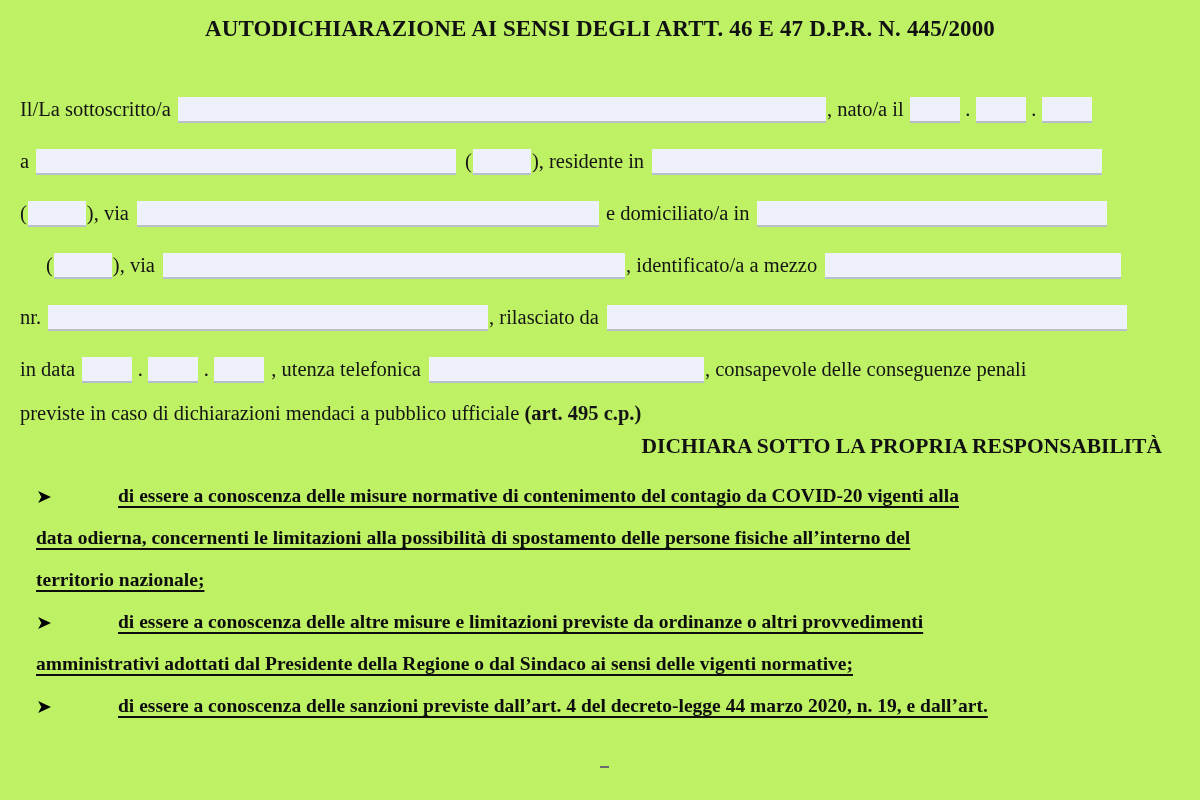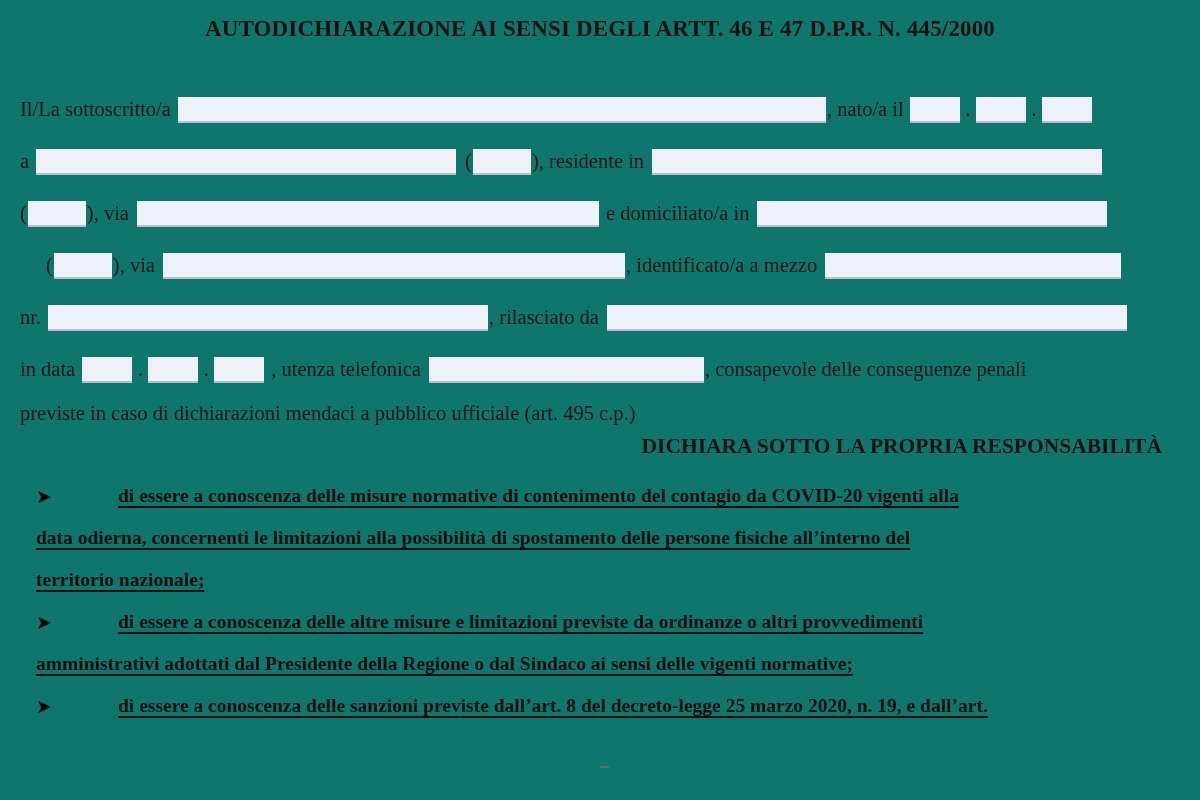--- a/index.html
+++ b/index.html
@@ -15,21 +15,21 @@
     font-family: "Liberation Serif", "DejaVu Serif", serif;
     color: #1a1a1a;
     -webkit-font-smoothing: antialiased;
   }
 
   .page {
     position: relative;
     width: 1200px;
     height: 800px;
     box-sizing: border-box;
-    background: #0f766e;
+    background: #bef264;
   }
 
   
   .doc-title {
     text-align: center;
     font-weight: bold;
     font-size: 23px;
     letter-spacing: 0.15px;
     margin: 0;
     padding-top: 16px;
@@ -99,21 +99,21 @@
     padding-right: 38px;
     color: #111111;
   }
 
   .plain-line {
     font-size: 20.5px;
     padding: 0 20px;
     margin-top: 6px;
     color: #141414;
   }
-  .plain-line b { font-weight: normal; text-align: center; }
+  .plain-line b { font-weight: bold; text-align: center; }
 
   
   .declarations {
     margin-top: 16px;
     padding: 0 20px 0 36px;
   }
   .decl {
     position: relative;
     font-size: 19.5px;
     line-height: 42px;
@@ -236,20 +236,20 @@
     </div>
 
     <div class="decl">
       <span class="arrow-icon" style="top:0;">➤</span>
       <span class="decl-text"><span class="first-indent"></span><span>di essere a conoscenza delle altre misure e limitazioni previste da ordinanze o altri provvedimenti</span></span>
       <span class="decl-text"><span>amministrativi adottati dal Presidente della Regione o dal Sindaco ai sensi delle vigenti normative;</span></span>
     </div>
 
     <div class="decl">
       <span class="arrow-icon" style="top:0;">➤</span>
-      <span class="decl-text"><span class="first-indent"></span><span>di essere a conoscenza delle sanzioni previste dall’art. 8 del decreto-legge 25 marzo 2020, n. 19, e dall’art.</span></span>
+      <span class="decl-text"><span class="first-indent"></span><span>di essere a conoscenza delle sanzioni previste dall’art. 4 del decreto-legge 44 marzo 2020, n. 19, e dall’art.</span></span>
     </div>
 
   </div>
 
   <div class="stray-mark"></div>
 
 </div>
 
 </body></html>

